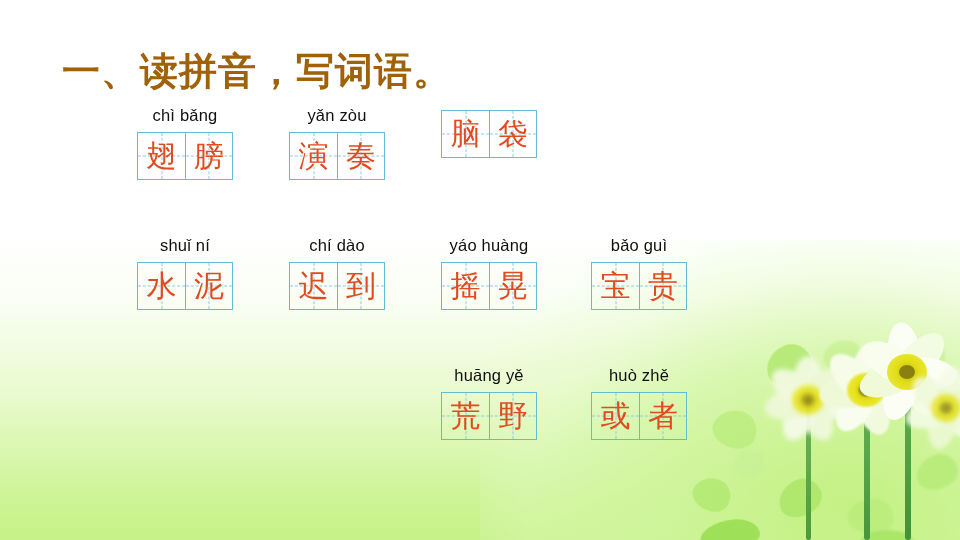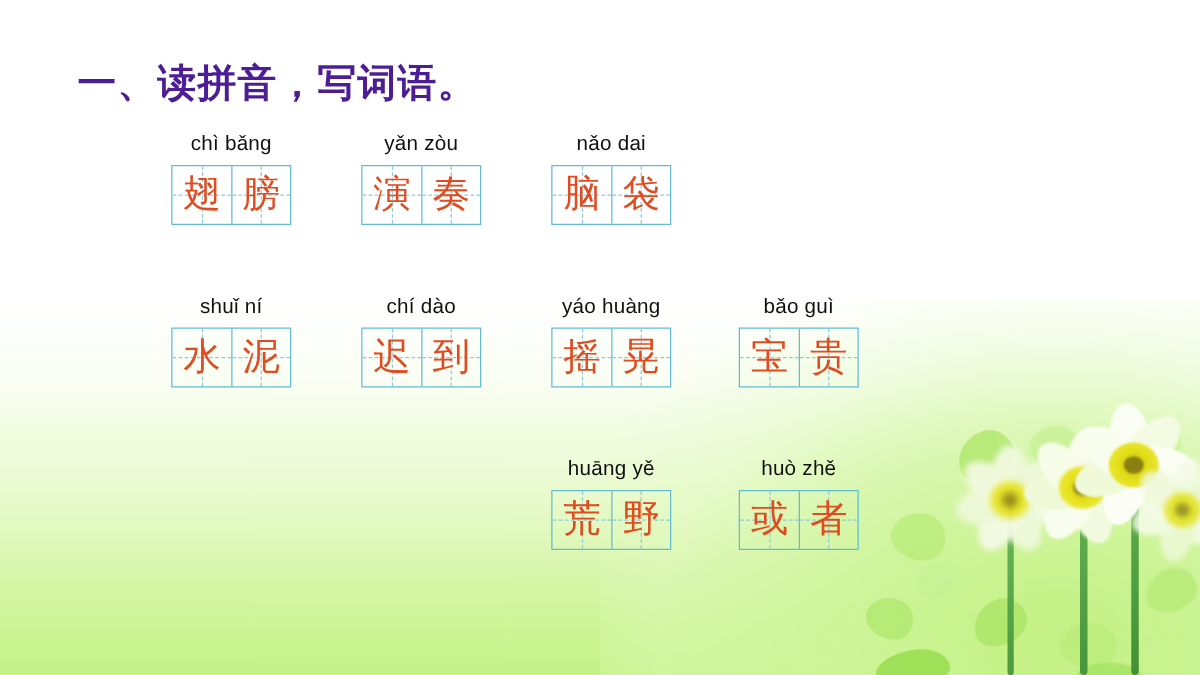--- a/index.html
+++ b/index.html
@@ -44,21 +44,21 @@
   .bloom .core-in{
     position:absolute;left:50%;top:50%;transform:translate(-50%,-50%);
     border-radius:50%;
   }
 
   
   .content{position:absolute;inset:0;}
   .title{
     position:absolute;left:62px;top:46px;
     font-family:"DejaVu Sans","Liberation Sans",sans-serif;
-    font-size:31px;font-weight:bold;color:#4c1d95;
+    font-size:38px;font-weight:bold;color:#a16207;
     letter-spacing:1px;white-space:nowrap;
   }
 
   .grid-area{position:absolute;left:0;top:104px;width:916px;}
   .row{position:relative;height:130px;}
   .cellgroup{position:absolute;width:150px;}
   .pinyin{
     text-align:center;font-size:16.5px;color:#101010;
     white-space:nowrap;height:22px;line-height:22px;
     letter-spacing:.2px;
@@ -191,21 +191,20 @@
           <div class="tzg">
             <div class="cell">
                 <span class="hz">演</span>
               </div>
             <div class="cell">
                 <span class="hz">奏</span>
               </div>
           </div>
         </div>
         <div class="cellgroup" style="left:414px;">
-          <div class="pinyin">nǎo  dai</div>
           <div class="tzg">
             <div class="cell">
                 <span class="hz">脑</span>
               </div>
             <div class="cell">
                 <span class="hz">袋</span>
               </div>
           </div>
         </div>
       </div>

